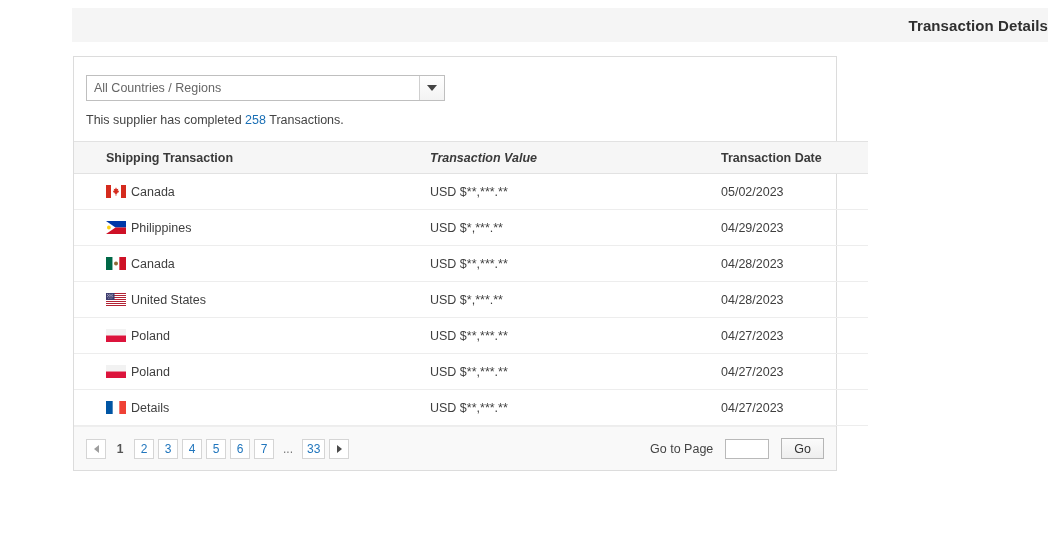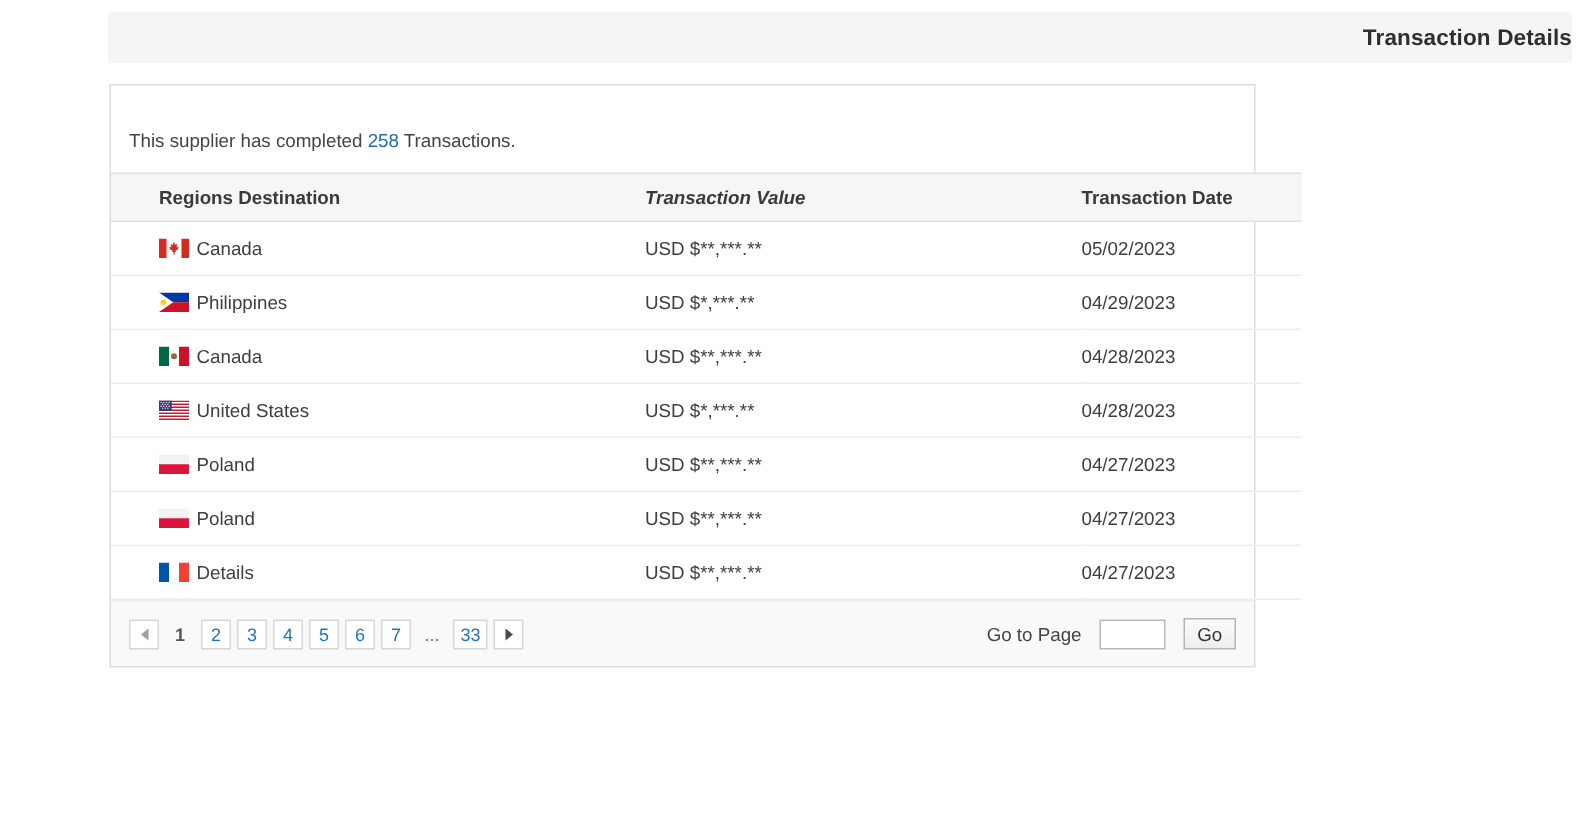--- a/index.html
+++ b/index.html
@@ -229,21 +229,21 @@
     padding: 0 3px;
   }
   .goto-btn {
     height: 21px;
     min-width: 35px;
     border: 1px solid #b5b5b5;
     background: linear-gradient(#fbfbfb, #eeeeee);
     font-family: "Liberation Sans", sans-serif;
     font-size: 12.5px;
     color: #333333;
-    padding: 0 4px;
+    padding: 0 12px;
     box-sizing: border-box;
     cursor: pointer;
   }
 </style>
 </head>
 <body>
 
 <svg width="0" height="0" style="position:absolute" aria-hidden="true">
   <defs>
     <symbol id="flag-ca" viewBox="0 0 20 13">
@@ -316,31 +316,37 @@
 <div class="page">
 
   <div class="section-header">
     <span class="section-header-title">Transaction Details</span>
   </div>
 
   <div class="card">
 
     <div class="filter-area">
 
+      <div class="select-wrap">
+        <div class="select-value">All Countries / Regions</div>
+        <div class="select-arrow-btn">
+          <span class="caret-down"></span>
+        </div>
+      </div>
 
       <div class="summary-line">
         <span>This supplier has completed </span><a href="#" class="summary-count">258</a><span> Transactions.</span>
       </div>
 
     </div>
 
     <table class="txn">
       <thead>
         <tr>
-          <th class="col-dest">Regions Destination</th>
+          <th class="col-dest">Shipping Transaction</th>
           <th class="col-value">Transaction Value</th>
           <th class="col-date">Transaction Date</th>
         </tr>
       </thead>
       <tbody id="txn-body">
           <tr>
             <td class="cell-dest">
               <div class="dest-inner">
                 <svg class="flag" viewBox="0 0 20 13">
                   <use xlink:href="#flag-ca" href="#flag-ca"></use>

